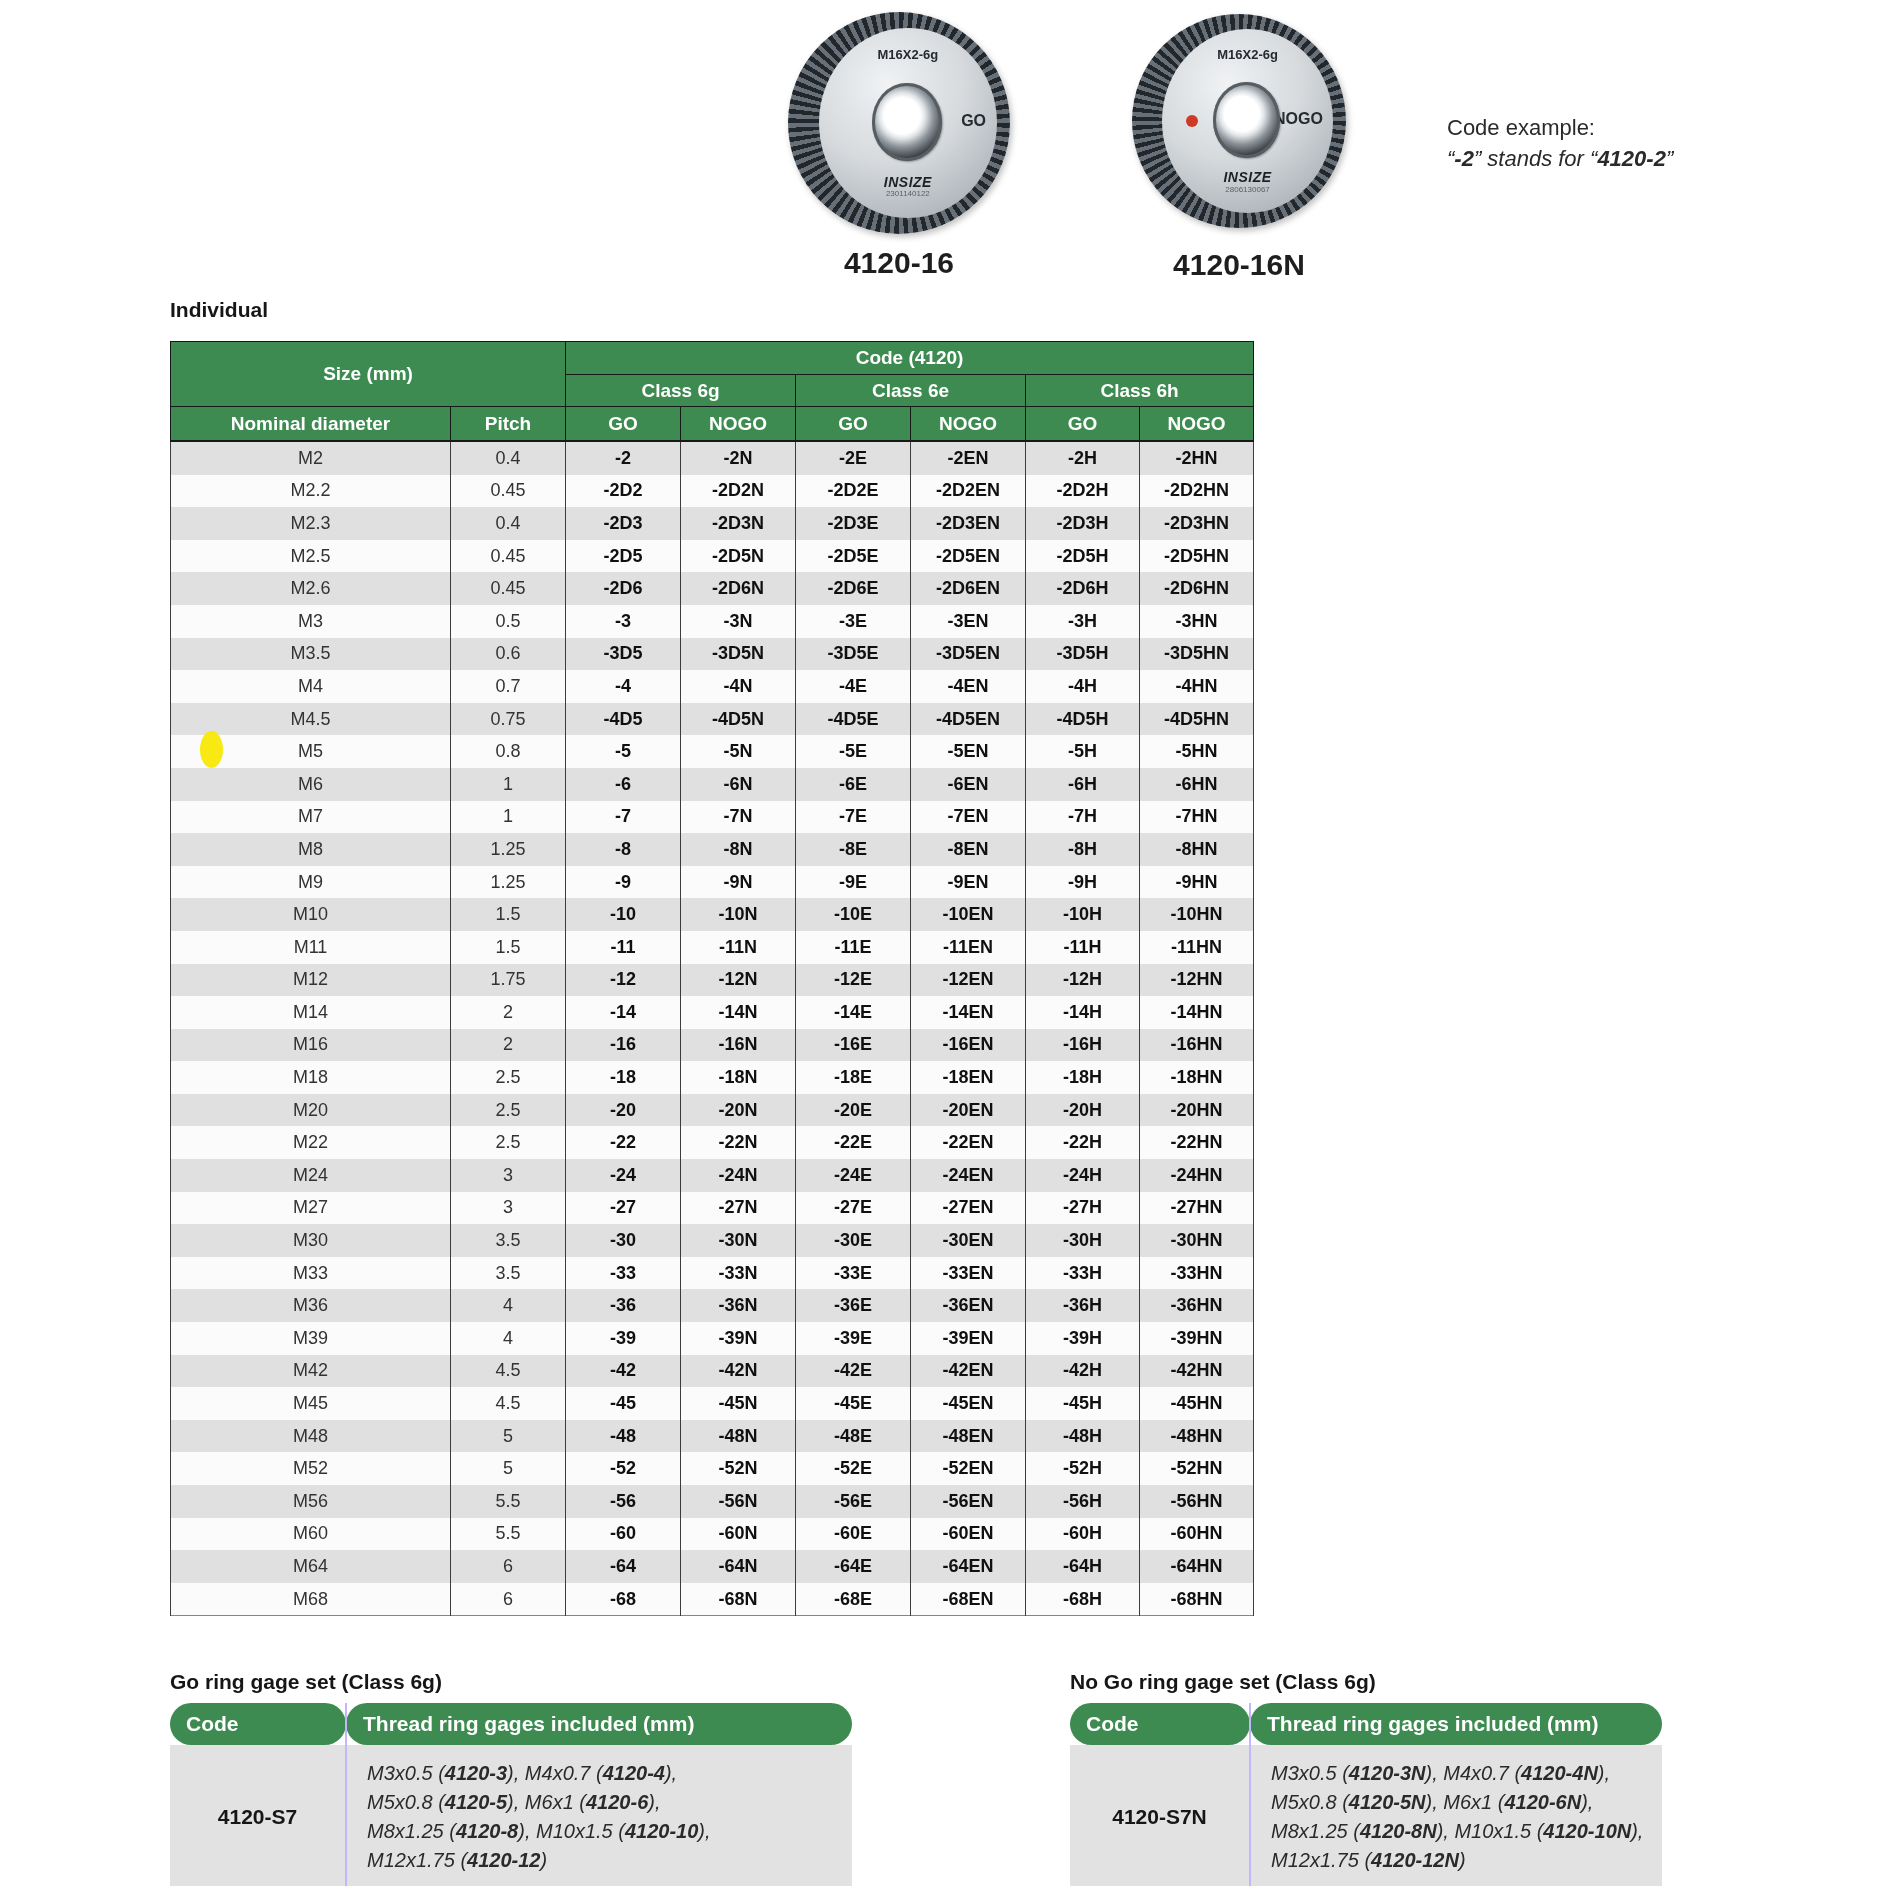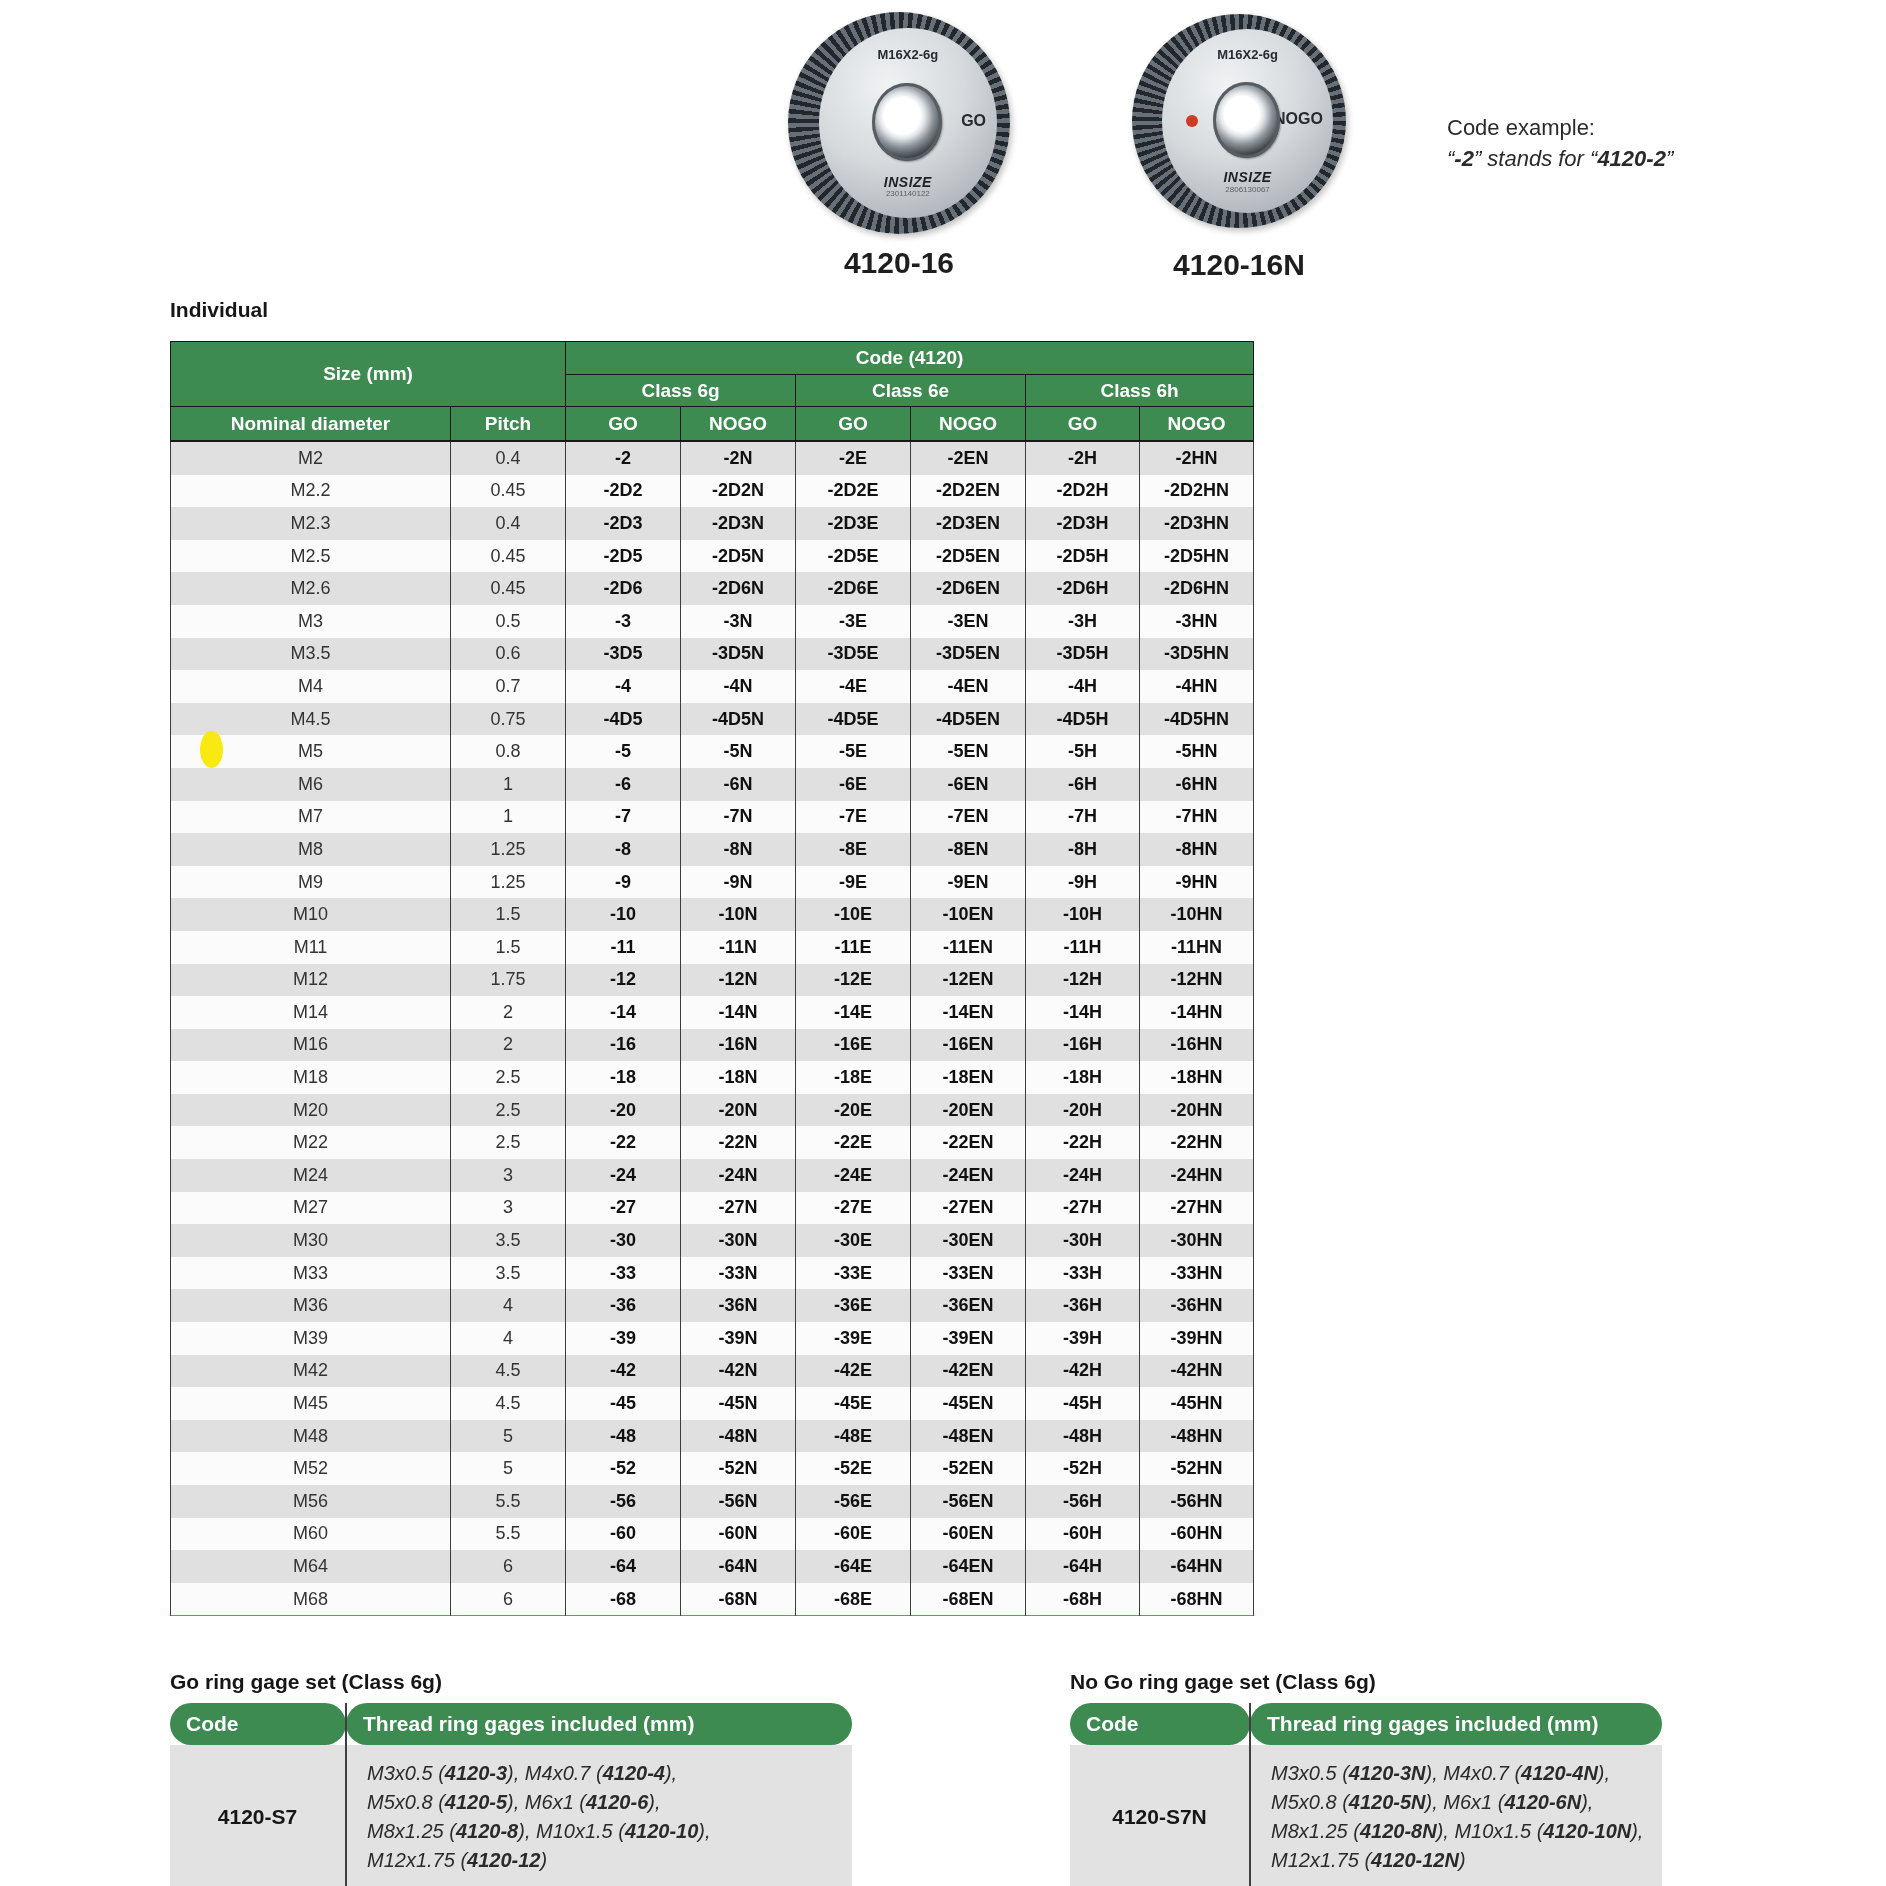--- a/index.html
+++ b/index.html
@@ -56,21 +56,21 @@
 
   
   .highlight-dot{position:absolute;left:200px;top:731px;width:23px;height:37px;border-radius:50%;
         background:#f7e911;}
 
   
   .set-title{position:absolute;font-size:21px;font-weight:bold;color:#161616;}
   .set-table{position:absolute;border-collapse:collapse;table-layout:fixed;}
   .set-table th{background:#3e8b52;color:#ffffff;font-size:21px;font-weight:bold;text-align:left;
         padding:8px 0 8px 16px;height:26px;border-radius:21px;}
-  .set-table th.sep, .set-table td.sep{border-left:2px solid #404040;}
+  .set-table th.sep, .set-table td.sep{border-left:2px solid #c4b5fd;}
   .set-table td{background:#e2e2e2;vertical-align:middle;}
   .set-table td.set-code{font-size:21px;font-weight:bold;text-align:center;color:#161616;}
   .set-table td.set-included{padding:14px 0 14px 20px;font-size:20px;line-height:29px;color:#2a2a2a;}
 </style>
 </head>
 <body>
 
 <div class="page">
 
 

